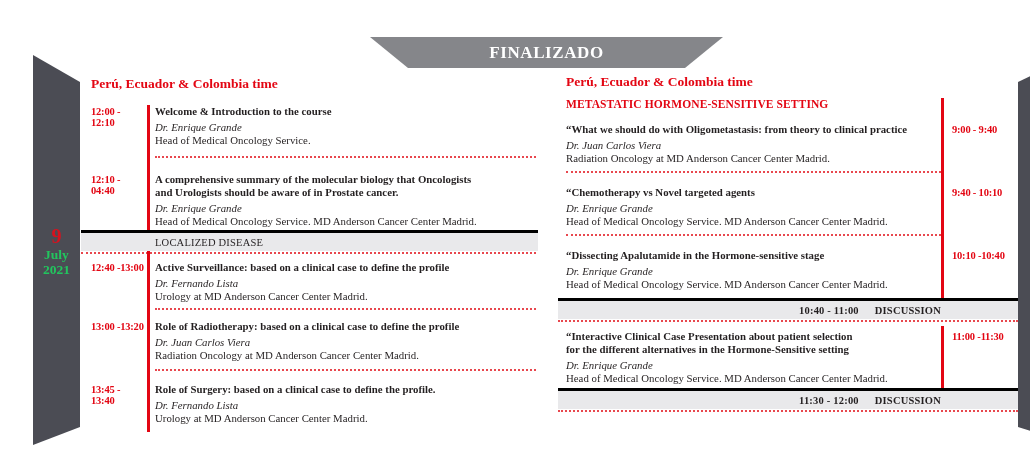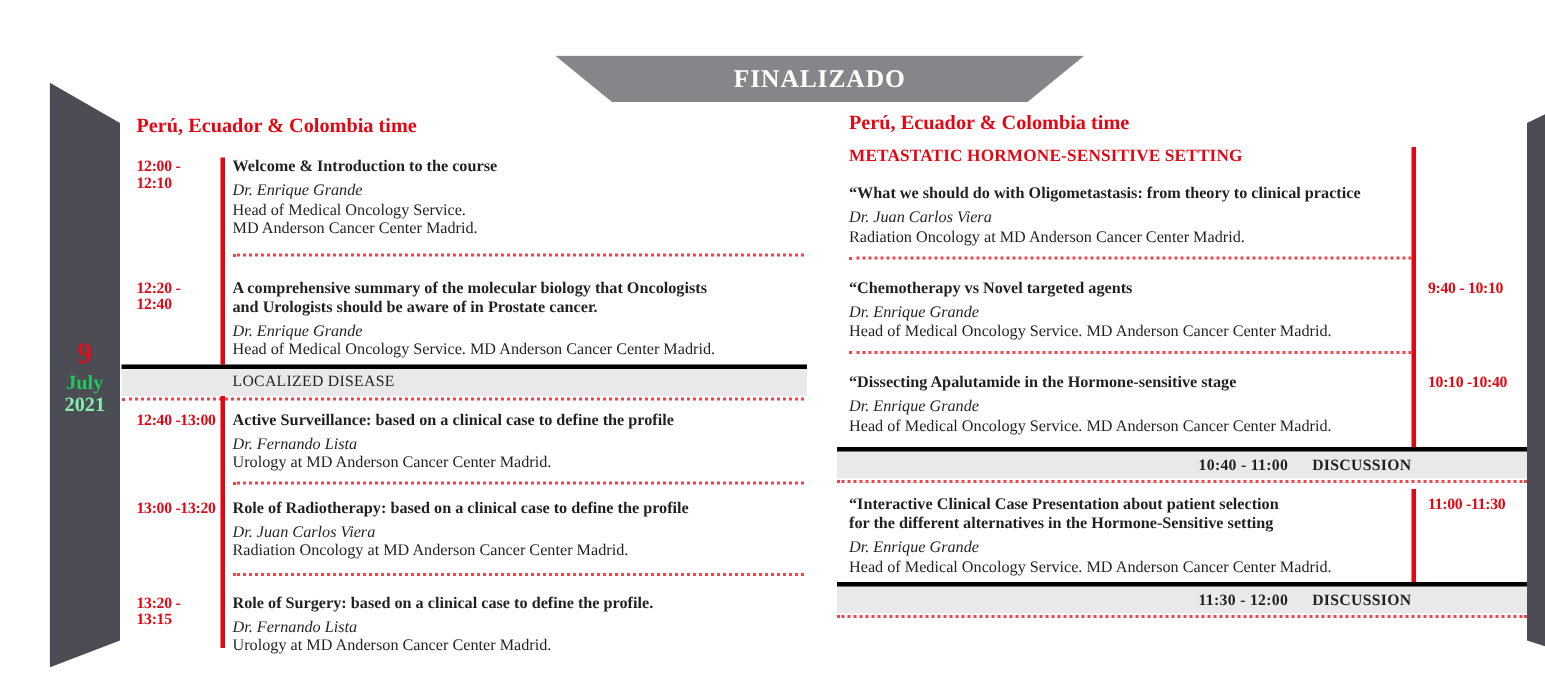--- a/index.html
+++ b/index.html
@@ -19,21 +19,21 @@
 
   
   .band {
     position:absolute; top:55px; height:392px; background:#4b4c54;
     display:flex; align-items:center; justify-content:center; text-align:center;
   }
   .band-left  { left:0;  width:47px; clip-path:polygon(0 0, 100% 27px, 100% 372px, 0 390px); }
   .band-right { left:985px; width:56px; clip-path:polygon(0 27px, 100% 0, 100% 390px, 0 372px); }
   .band-day   { color:#d6121f; font-size:20px; font-weight:bold; line-height:22px; }
   .band-month { color:#22c55e; font-size:13.5px; font-weight:bold; line-height:15px; }
-  .band-year  { color:#86efac; font-size:13.5px; font-weight:bold; line-height:16px; }
+  .band-year  { color:#22c55e; font-size:13.5px; font-weight:bold; line-height:16px; }
 
   
   .red-bold { color:#e30613; font-weight:bold; }
   .tz { font-size:13.5px; }
   .vline { position:absolute; width:3px; background:#e30613; }
   .dotted { border-top:2px dotted #e8474e; height:0; }
   .secbar {
     border-top:3px solid #000000; background:#e9e9eb; height:18px;
     display:flex; align-items:center; position:relative; z-index:2;
     font-size:10.5px; letter-spacing:.2px;
@@ -101,27 +101,26 @@
 
     <div class="sess-wrap">
       <div class="vline vline-left"></div>
 
       <div class="lrow">
         <div class="ltime">12:00 - 12:10</div>
         <div>
           <div class="stitle fitline">Welcome &amp; Introduction to the course</div>
           <div class="sspeaker">Dr. Enrique Grande</div>
           <div class="sdesc fitline">Head of Medical Oncology Service.</div>
-          <div class="sdesc fitline">MD Anderson Cancer Center Madrid.</div>
         </div>
       </div>
       <div class="dotted dotted-lcontent"></div>
 
       <div class="lrow">
-        <div class="ltime">12:20 - 12:40</div>
+        <div class="ltime">12:10 - 04:40</div>
         <div>
           <div class="stitle fitline">A comprehensive summary of the molecular biology that Oncologists</div>
           <div class="stitle fitline">and Urologists should be aware of in Prostate cancer.</div>
           <div class="sspeaker">Dr. Enrique Grande</div>
           <div class="sdesc fitline">Head of Medical Oncology Service. MD Anderson Cancer Center Madrid.</div>
         </div>
       </div>
 
       <div class="secbar secbar-left">
         <span>LOCALIZED DISEASE</span>
@@ -142,21 +141,21 @@
         <div class="ltime">13:00 -13:20</div>
         <div>
           <div class="stitle fitline">Role of Radiotherapy: based on a clinical case to define the profile</div>
           <div class="sspeaker">Dr. Juan Carlos Viera</div>
           <div class="sdesc fitline">Radiation Oncology at MD Anderson Cancer Center Madrid.</div>
         </div>
       </div>
       <div class="dotted dl3"></div>
 
       <div class="lrow">
-        <div class="ltime">13:20 - 13:15</div>
+        <div class="ltime">13:45 - 13:40</div>
         <div>
           <div class="stitle fitline">Role of Surgery: based on a clinical case to define the profile.</div>
           <div class="sspeaker">Dr. Fernando Lista</div>
           <div class="sdesc fitline">Urology at MD Anderson Cancer Center Madrid.</div>
         </div>
       </div>
     </div>
   </div>
 
   <div class="col-right">
@@ -167,20 +166,21 @@
     <div class="vline vline-r2"></div>
 
     <div class="rsess-wrap">
 
       <div class="rrow">
         <div class="rcontent">
           <div class="stitle fitline">“What we should do with Oligometastasis: from theory to clinical practice</div>
           <div class="sspeaker">Dr. Juan Carlos Viera</div>
           <div class="sdesc fitline">Radiation Oncology at MD Anderson Cancer Center Madrid.</div>
         </div>
+        <div class="rtime">9:00 - 9:40</div>
       </div>
       <div class="dotted dotted-rcontent"></div>
 
       <div class="rrow">
         <div class="rcontent">
           <div class="stitle fitline">“Chemotherapy vs Novel targeted agents</div>
           <div class="sspeaker">Dr. Enrique Grande</div>
           <div class="sdesc fitline">Head of Medical Oncology Service. MD Anderson Cancer Center Madrid.</div>
         </div>
         <div class="rtime">9:40 - 10:10</div>

